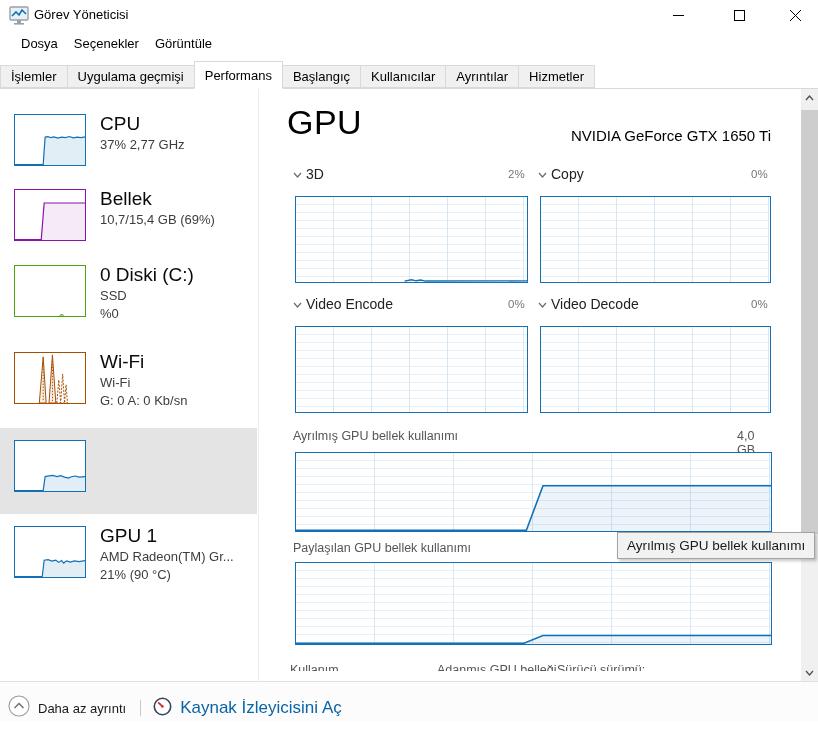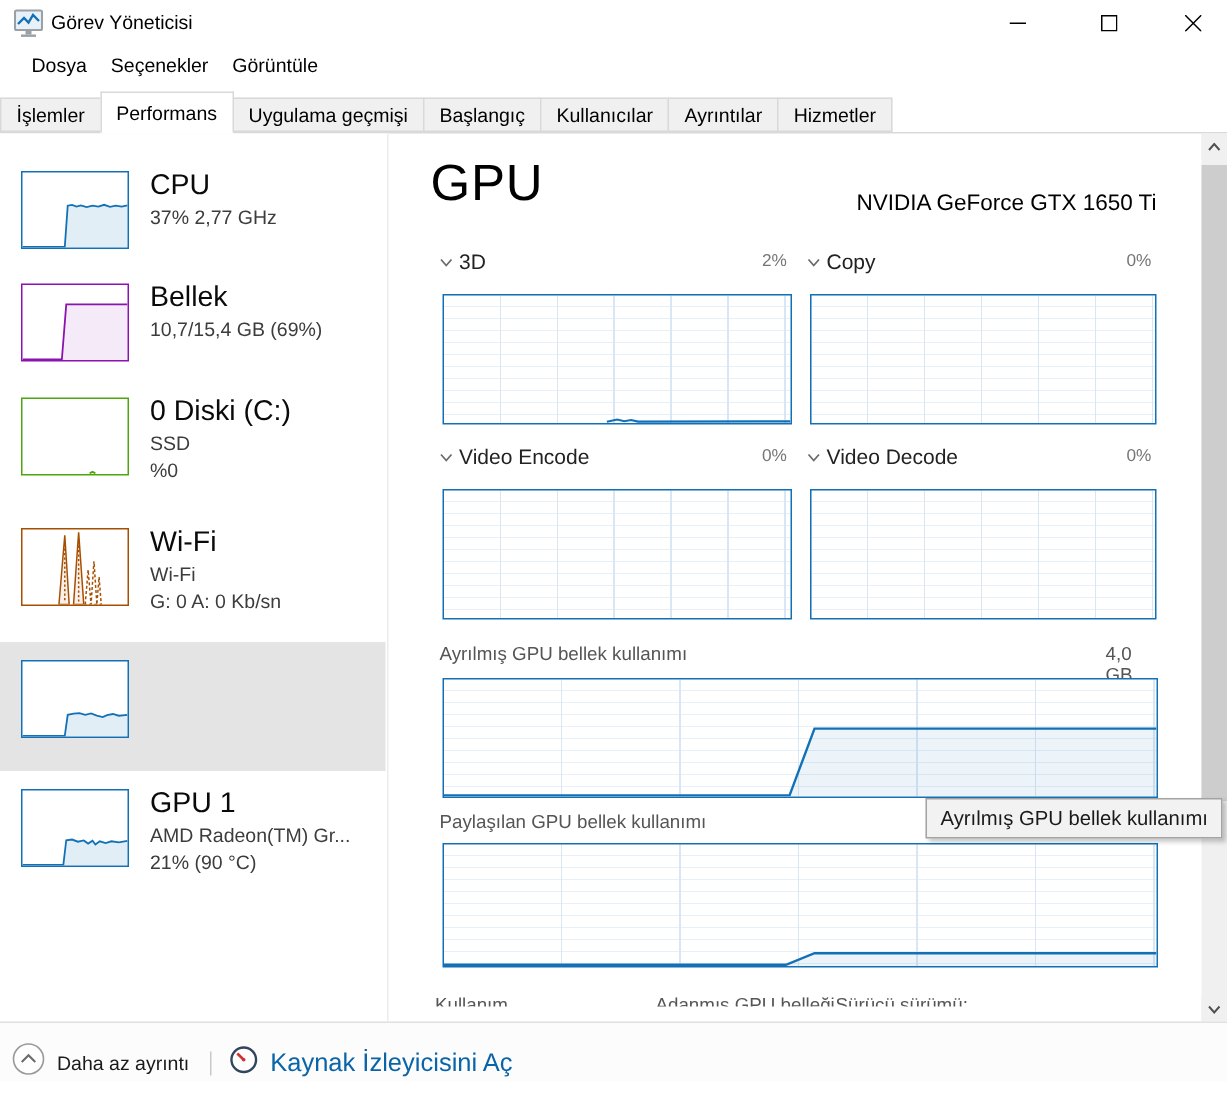--- a/index.html
+++ b/index.html
@@ -101,22 +101,22 @@
 </div>
 
 <div class="menubar">
   <span class="menu-item">Dosya</span>
   <span class="menu-item">Seçenekler</span>
   <span class="menu-item">Görüntüle</span>
 </div>
 
 <div class="tabstrip">
   <div class="tab">İşlemler</div>
+  <div class="tab">Uygulama geçmişi</div>
   <div class="tab active">Performans</div>
-  <div class="tab">Uygulama geçmişi</div>
   <div class="tab">Başlangıç</div>
   <div class="tab">Kullanıcılar</div>
   <div class="tab">Ayrıntılar</div>
   <div class="tab">Hizmetler</div>
 </div>
 
 <div class="sidebar">
 
   <div class="side-item" style="top:13px;">
     <div class="thumb" style="border:1px solid #1271b6;">

